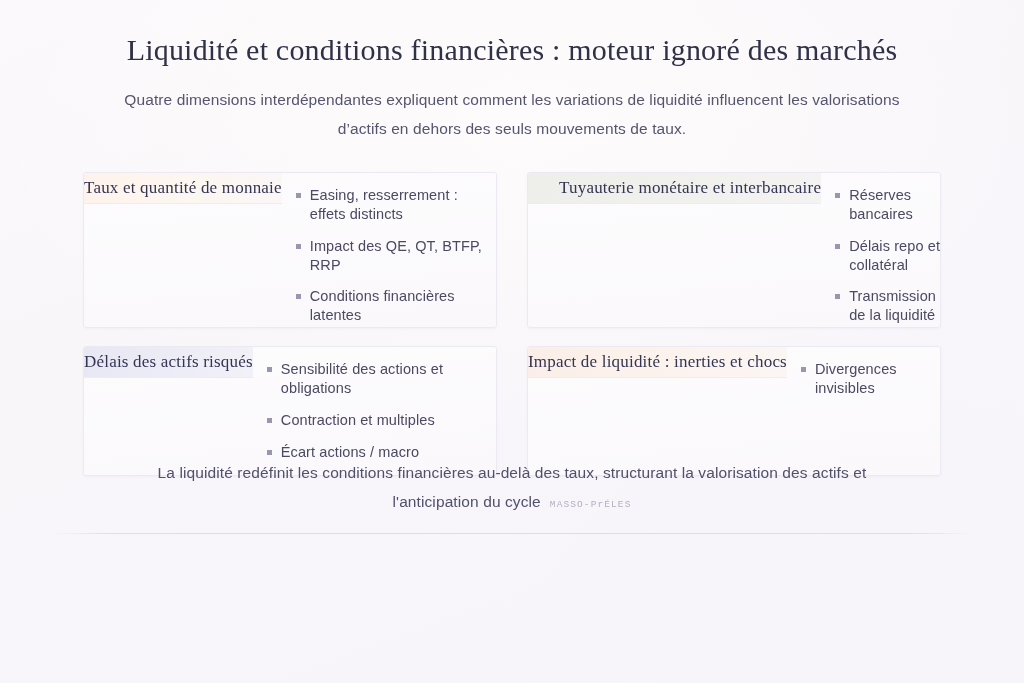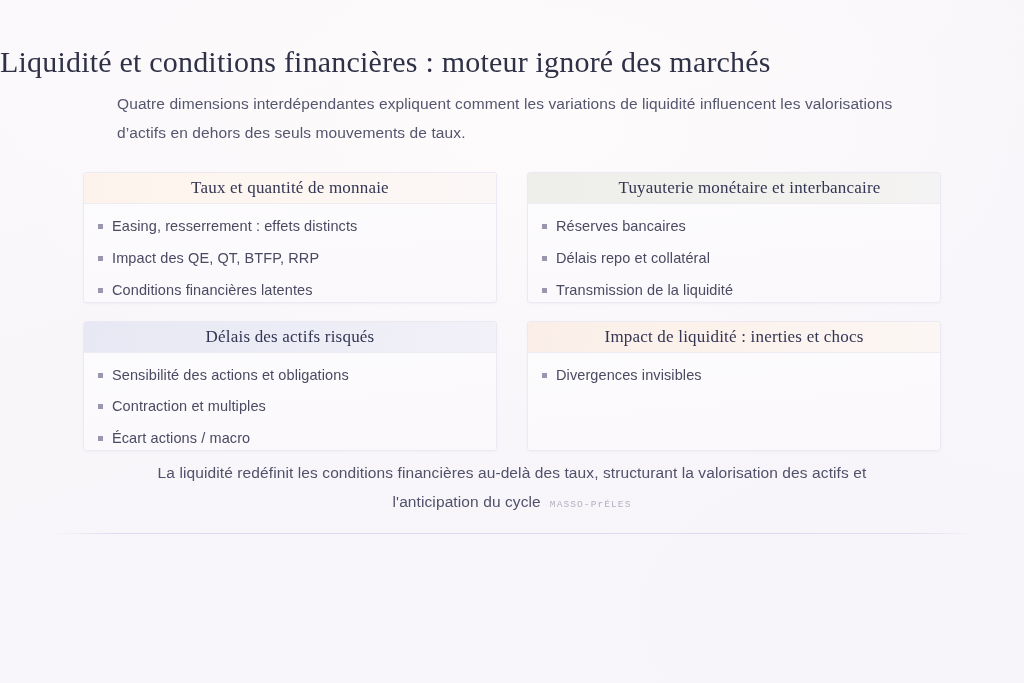--- a/index.html
+++ b/index.html
@@ -20,33 +20,34 @@
 
   .slide {
     position: relative;
     width: 1024px;
     height: 683px;
     box-sizing: border-box;
   }
 
   
   .header {
-    padding-top: 44px;
+    padding-top: 32px;
+    text-align: center;
   }
   .title {
     font-family: "Liberation Serif", serif;
     font-size: 30px;
     line-height: 1.2;
     font-weight: 400;
     color: #2f3147;
     letter-spacing: 0.2px;
     margin: 0;
   }
   .subtitle {
-    margin: 10px auto 0 auto;
+    margin: 18px auto 0 auto;
     width: 790px;
     font-family: "Liberation Sans", sans-serif;
     font-size: 15.5px;
     line-height: 1.85;
     color: #55566e;
     font-weight: 400;
     letter-spacing: 0.1px;
   }
 
   
@@ -62,21 +63,21 @@
   }
 
   .card {
     background: linear-gradient(175deg, #fdfcfd 0%, #faf8fb 100%);
     border: 1px solid #ece9f3;
     border-radius: 3px;
     box-shadow: 0 1px 3px rgba(80,75,110,0.045);
     overflow: hidden;
     min-height: 128px;
     display: flex;
-    flex-direction: column;
+    flex-direction: row;
   }
   .card-header {
     height: 30px;
     display: flex;
     align-items: center;
     justify-content: center;
     border-bottom: 1px solid #eeebf3;
   }
   .card-header .card-title {
     font-family: "Liberation Serif", serif;

